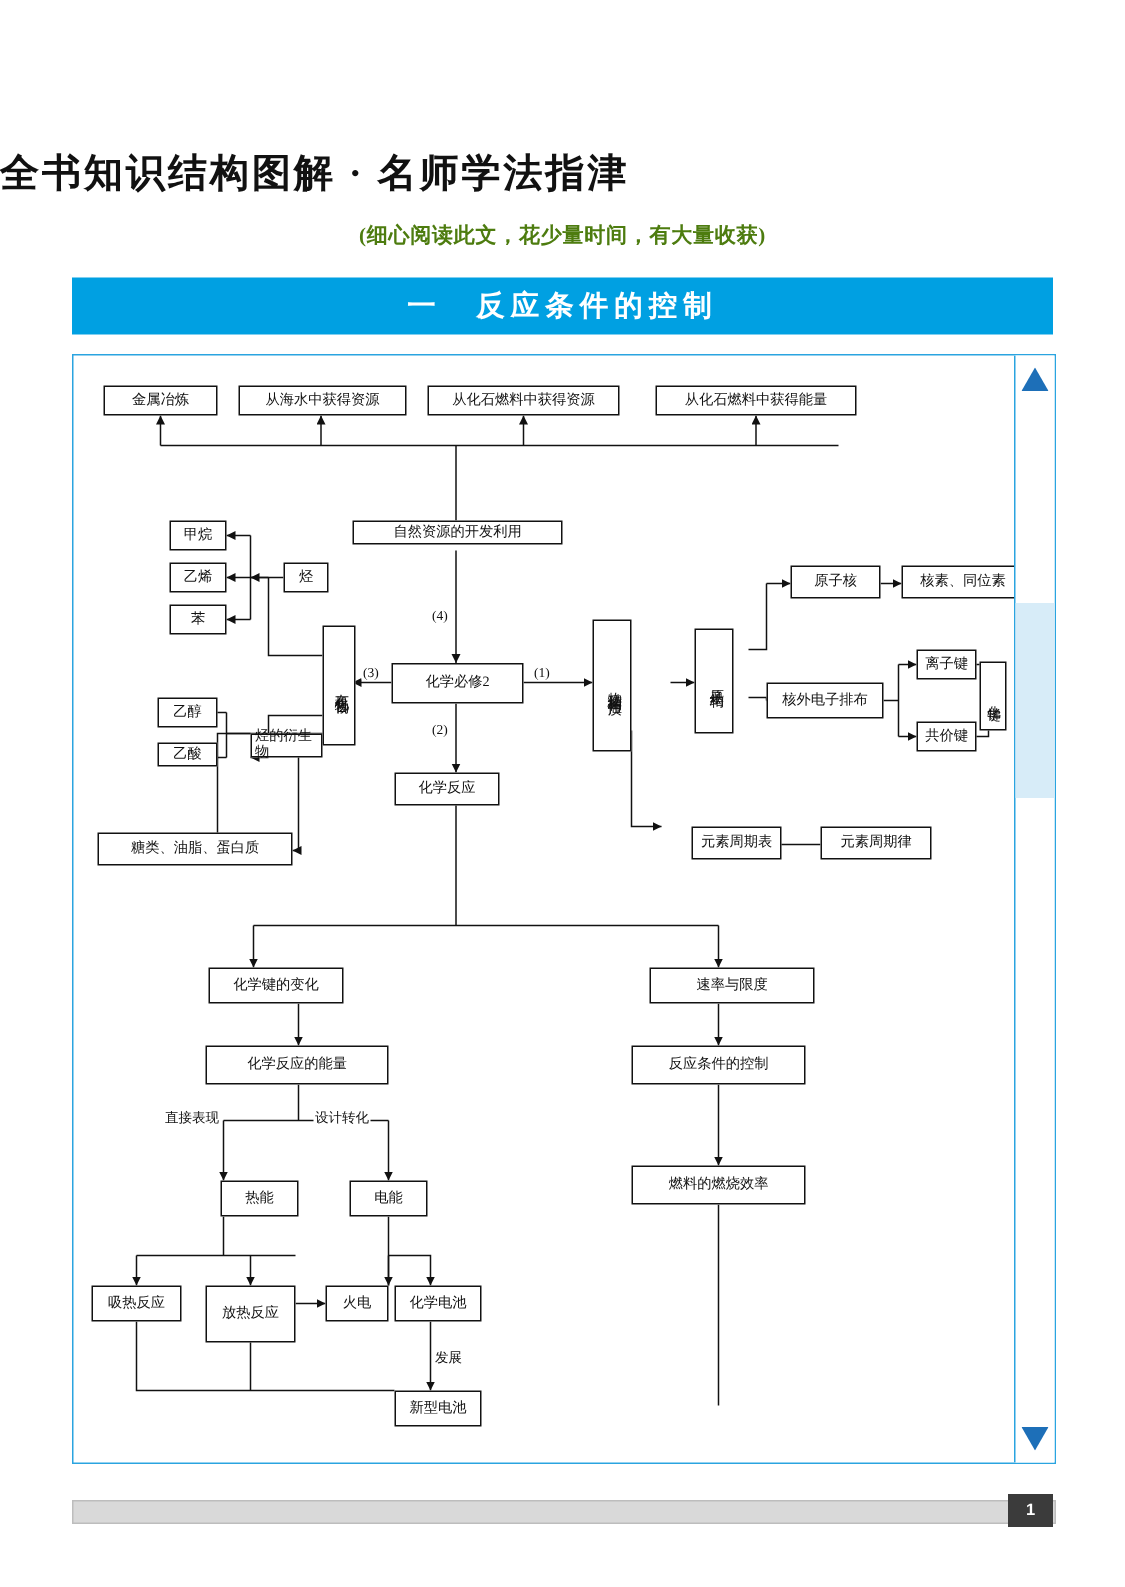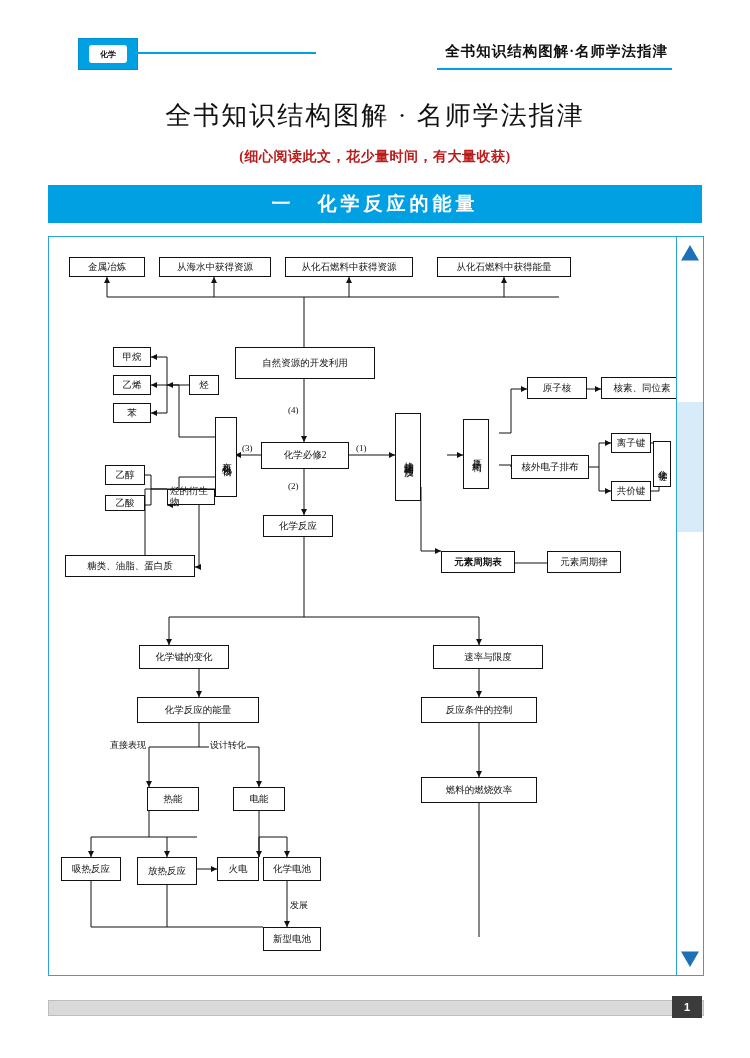--- a/index.html
+++ b/index.html
@@ -36,26 +36,26 @@
     position:absolute;right:0;top:0;height:30px;
     border-bottom:2px solid #00a0e2;border-left:0;
     display:flex;align-items:center;
   }
   .header-title{
     font-size:14.5px;font-weight:bold;color:#111;letter-spacing:1px;
     padding:0 4px 3px 8px;
   }
   
   .main-title{
-    position:absolute;left:0;top:98px;width:750px;text-align:center;
-    font-size:26px;font-weight:normal;color:#111;letter-spacing:2px;
+    position:absolute;left:0;top:98px;width:750px;
+    font-size:26px;font-weight:bold;color:#111;letter-spacing:2px;
   }
   .sub-title{
     position:absolute;left:0;top:148px;width:750px;text-align:center;
-    font-size:14px;font-weight:bold;color:#b91c1c;letter-spacing:0.5px;
+    font-size:14px;font-weight:bold;color:#4d7c0f;letter-spacing:0.5px;
   }
   .section-band{
     position:absolute;left:48px;top:185px;width:654px;height:38px;
     background:#00a0e2;display:flex;align-items:center;justify-content:center;
   }
   .section-band span{
     color:#fff;font-size:19px;font-weight:bold;letter-spacing:4px;
   }
   
   .frame{
@@ -104,34 +104,25 @@
     background:#3b3b3b;color:#fff;font-size:11px;font-weight:bold;
     display:flex;align-items:center;justify-content:center;
     font-family:"Liberation Sans",sans-serif;
   }
 </style>
 </head>
 <body>
 
 <div class="page">
 
-  <div class="header-bar">
-    <div class="logo-box">
-      <div class="logo-glyph">化学</div>
-    </div>
-    <div class="header-rule"></div>
-    <div class="header-title-wrap">
-      <div class="header-title">全书知识结构图解·名师学法指津</div>
-    </div>
-  </div>
 
   <div class="main-title">全书知识结构图解 · 名师学法指津</div>
   <div class="sub-title">(细心阅读此文，花少量时间，有大量收获)</div>
   <div class="section-band">
-    <span>一　化学反应的能量</span>
+    <span>一　反应条件的控制</span>
   </div>
 
   <div class="frame">
     <div class="canvas">
 
       <svg class="wires" viewBox="0 0 628 738">
         <defs>
           <marker id="ah" markerWidth="7" markerHeight="7" refX="6" refY="3.0" orient="auto">
             <path d="M0,0 L6,3 L0,6 z" fill="#111"></path>
           </marker>
@@ -228,21 +219,21 @@
           <path d="M42,644 L42,690 L214,690"></path>
           <path d="M118,644 L118,690"></path>
         </g>
       </svg>
 
       <div class="node" style="left:20px;top:20px;width:76px;height:20px;">金属冶炼</div>
       <div class="node" style="left:110px;top:20px;width:112px;height:20px;">从海水中获得资源</div>
       <div class="node" style="left:236px;top:20px;width:128px;height:20px;">从化石燃料中获得资源</div>
       <div class="node" style="left:388px;top:20px;width:134px;height:20px;">从化石燃料中获得能量</div>
 
-      <div class="node" style="left:186px;top:110px;width:140px;height:32px;">自然资源的开发利用</div>
+      <div class="node" style="left:186px;top:110px;width:140px;height:16px;">自然资源的开发利用</div>
 
       <div class="node" style="left:64px;top:110px;width:38px;height:20px;">甲烷</div>
       <div class="node" style="left:64px;top:138px;width:38px;height:20px;">乙烯</div>
       <div class="node" style="left:64px;top:166px;width:38px;height:20px;">苯</div>
       <div class="node" style="left:140px;top:138px;width:30px;height:20px;">烃</div>
 
       <div class="node" style="left:56px;top:228px;width:40px;height:20px;">乙醇</div>
       <div class="node" style="left:56px;top:258px;width:40px;height:16px;">乙酸</div>
       <div class="node" style="left:118px;top:252px;width:48px;height:16px;line-height:1.2;">烃的衍生物</div>
 
@@ -262,36 +253,36 @@
 
       <div class="node" style="left:478px;top:140px;width:60px;height:22px;">原子核</div>
       <div class="node" style="left:552px;top:140px;width:82px;height:22px;">核素、同位素</div>
       <div class="node" style="left:462px;top:218px;width:78px;height:24px;">核外电子排布</div>
       <div class="node" style="left:562px;top:196px;width:40px;height:20px;">离子键</div>
       <div class="node" style="left:562px;top:244px;width:40px;height:20px;">共价键</div>
       <div class="node tall" style="left:604px;top:204px;width:18px;height:46px;">
         <span class="vtext" style="font-size:9px;">化学键</span>
       </div>
 
-      <div class="node" style="left:392px;top:314px;width:74px;height:22px;font-weight:bold;">元素周期表</div>
+      <div class="node" style="left:412px;top:314px;width:60px;height:22px;">元素周期表</div>
       <div class="node" style="left:498px;top:314px;width:74px;height:22px;">元素周期律</div>
 
       <div class="node" style="left:214px;top:278px;width:70px;height:22px;">化学反应</div>
 
       <div class="node" style="left:90px;top:408px;width:90px;height:24px;">化学键的变化</div>
       <div class="node" style="left:384px;top:408px;width:110px;height:24px;">速率与限度</div>
       <div class="node" style="left:88px;top:460px;width:122px;height:26px;">化学反应的能量</div>
       <div class="node" style="left:372px;top:460px;width:116px;height:26px;">反应条件的控制</div>
       <div class="node" style="left:372px;top:540px;width:116px;height:26px;">燃料的燃烧效率</div>
 
       <div class="node" style="left:74px;top:550px;width:52px;height:24px;margin-left:24px;">热能</div>
       <div class="node" style="left:184px;top:550px;width:52px;height:24px;">电能</div>
 
       <div class="node" style="left:12px;top:620px;width:60px;height:24px;">吸热反应</div>
-      <div class="node" style="left:88px;top:620px;width:60px;height:28px;">放热反应</div>
+      <div class="node" style="left:88px;top:620px;width:60px;height:38px;">放热反应</div>
       <div class="node" style="left:168px;top:620px;width:42px;height:24px;">火电</div>
       <div class="node" style="left:214px;top:620px;width:58px;height:24px;">化学电池</div>
       <div class="node" style="left:214px;top:690px;width:58px;height:24px;">新型电池</div>
 
       <div class="lbl" style="left:306px;top:206px;">(1)</div>
       <div class="lbl" style="left:238px;top:244px;">(2)</div>
       <div class="lbl" style="left:192px;top:206px;">(3)</div>
       <div class="lbl" style="left:238px;top:168px;">(4)</div>
       <div class="lbl" style="left:60px;top:502px;">直接表现</div>
       <div class="lbl" style="left:160px;top:502px;">设计转化</div>

